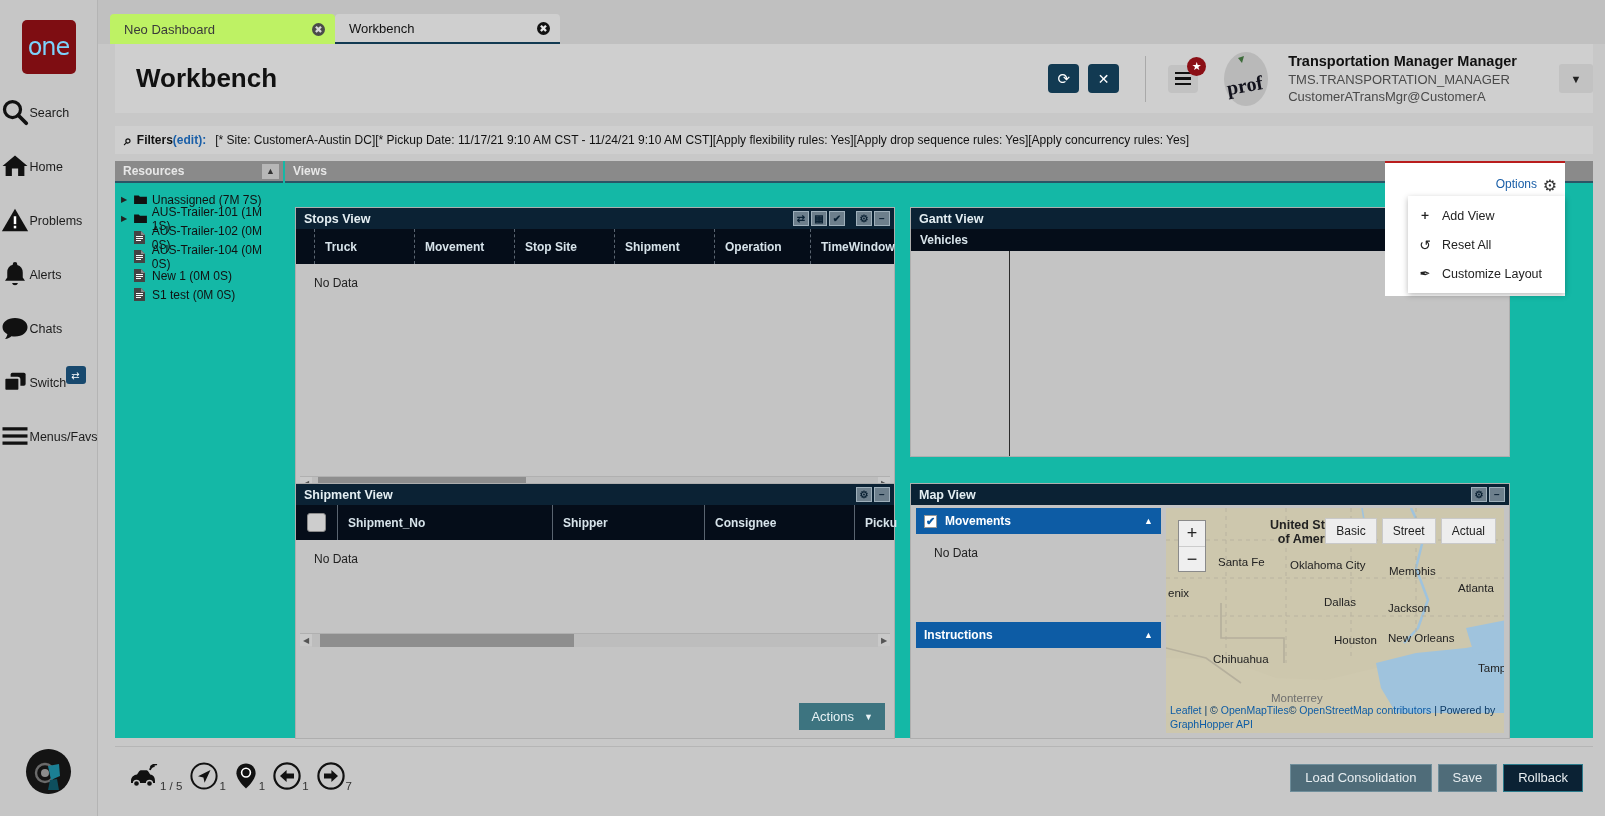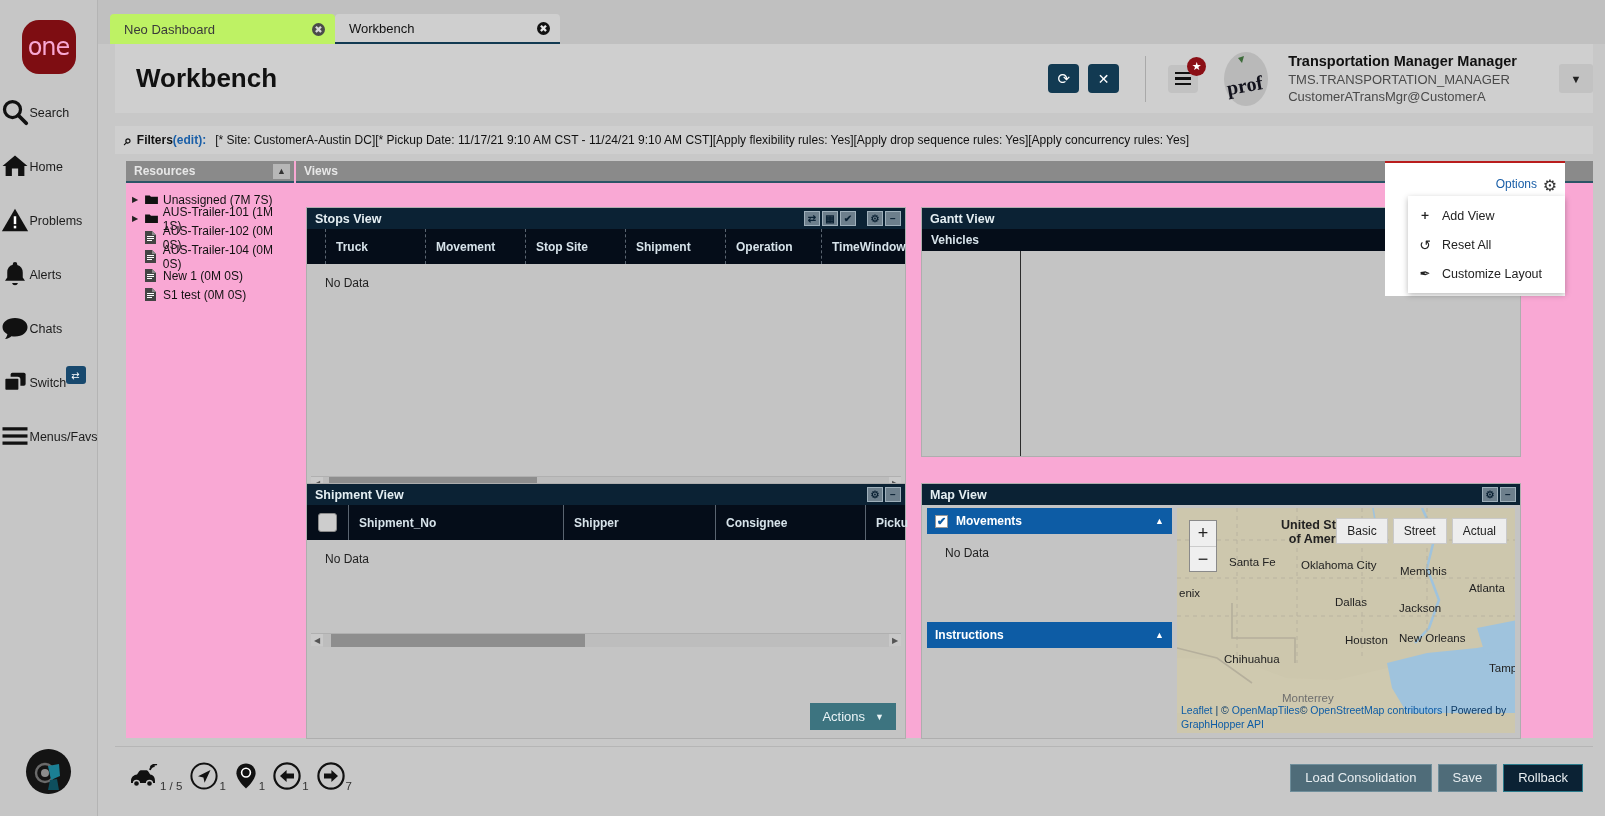--- a/index.html
+++ b/index.html
@@ -10,23 +10,23 @@
   }
   body { position: relative; }
 
   
   #left-rail {
     position: absolute; left: 0; top: 0; width: 98px; height: 816px;
     background: #c6c6c6; border-right: 1px solid #b4b4b4;
     display: flex; flex-direction: column; align-items: center;
   }
   #brand-logo {
-    width: 54px; height: 54px; background: #7e0d12; border-radius: 17px;
+    width: 54px; height: 54px; background: #7e0d12; border-radius: 5px;
     margin-top: 20px; display: flex; align-items: center; justify-content: center;
-    color: #f9a8d4; font-size: 24px; letter-spacing: -1px; font-weight: 500;
+    color: #7dd3fc; font-size: 24px; letter-spacing: -1px; font-weight: 500;
     font-family: "DejaVu Sans", sans-serif;
   }
   .rail-item {
     margin-top: 22px; width: 98px; display: flex; flex-direction: row;
     align-items: center; cursor: pointer; position: relative;
   }
   .rail-ico { height: 32px; display: flex; align-items: center; justify-content: center; }
   .rail-ico svg { display: block; }
   .rail-lab { font-size: 12.5px; color: #1c1c1c; margin-top: 2px; }
   #switch-badge {
@@ -103,22 +103,21 @@
     background: #cfcfcf; display: flex; align-items: center; padding-left: 9px;
     font-size: 12px; color: #111; white-space: nowrap; overflow: hidden;
   }
   #filters-word { font-weight: bold; margin-left: 5px; }
   #filters-edit { font-weight: bold; color: #1a5fa8; cursor: pointer; }
   #filters-text { margin-left: 9px; }
 
   
   #work-area {
     position: absolute; left: 115px; top: 161px; right: 12px; bottom: 78px;
-    background: #f9a8d4;
-    margin-left: 11px;
+    background: #14b8a6;
   }
   .panel-bar {
     height: 22px; background: #8a8a8a; color: #e7e7e7; font-size: 12px;
     font-weight: bold; display: flex; align-items: center; padding-left: 8px;
     border-bottom: 2px solid #2b5566;
   }
   #resources-col { position: absolute; left: 0; top: 0; width: 168px; bottom: 0; }
   #res-collapse {
     margin-left: auto; margin-right: 4px; width: 17px; height: 15px;
     background: #b7b7b7; color: #333; font-size: 9px;

